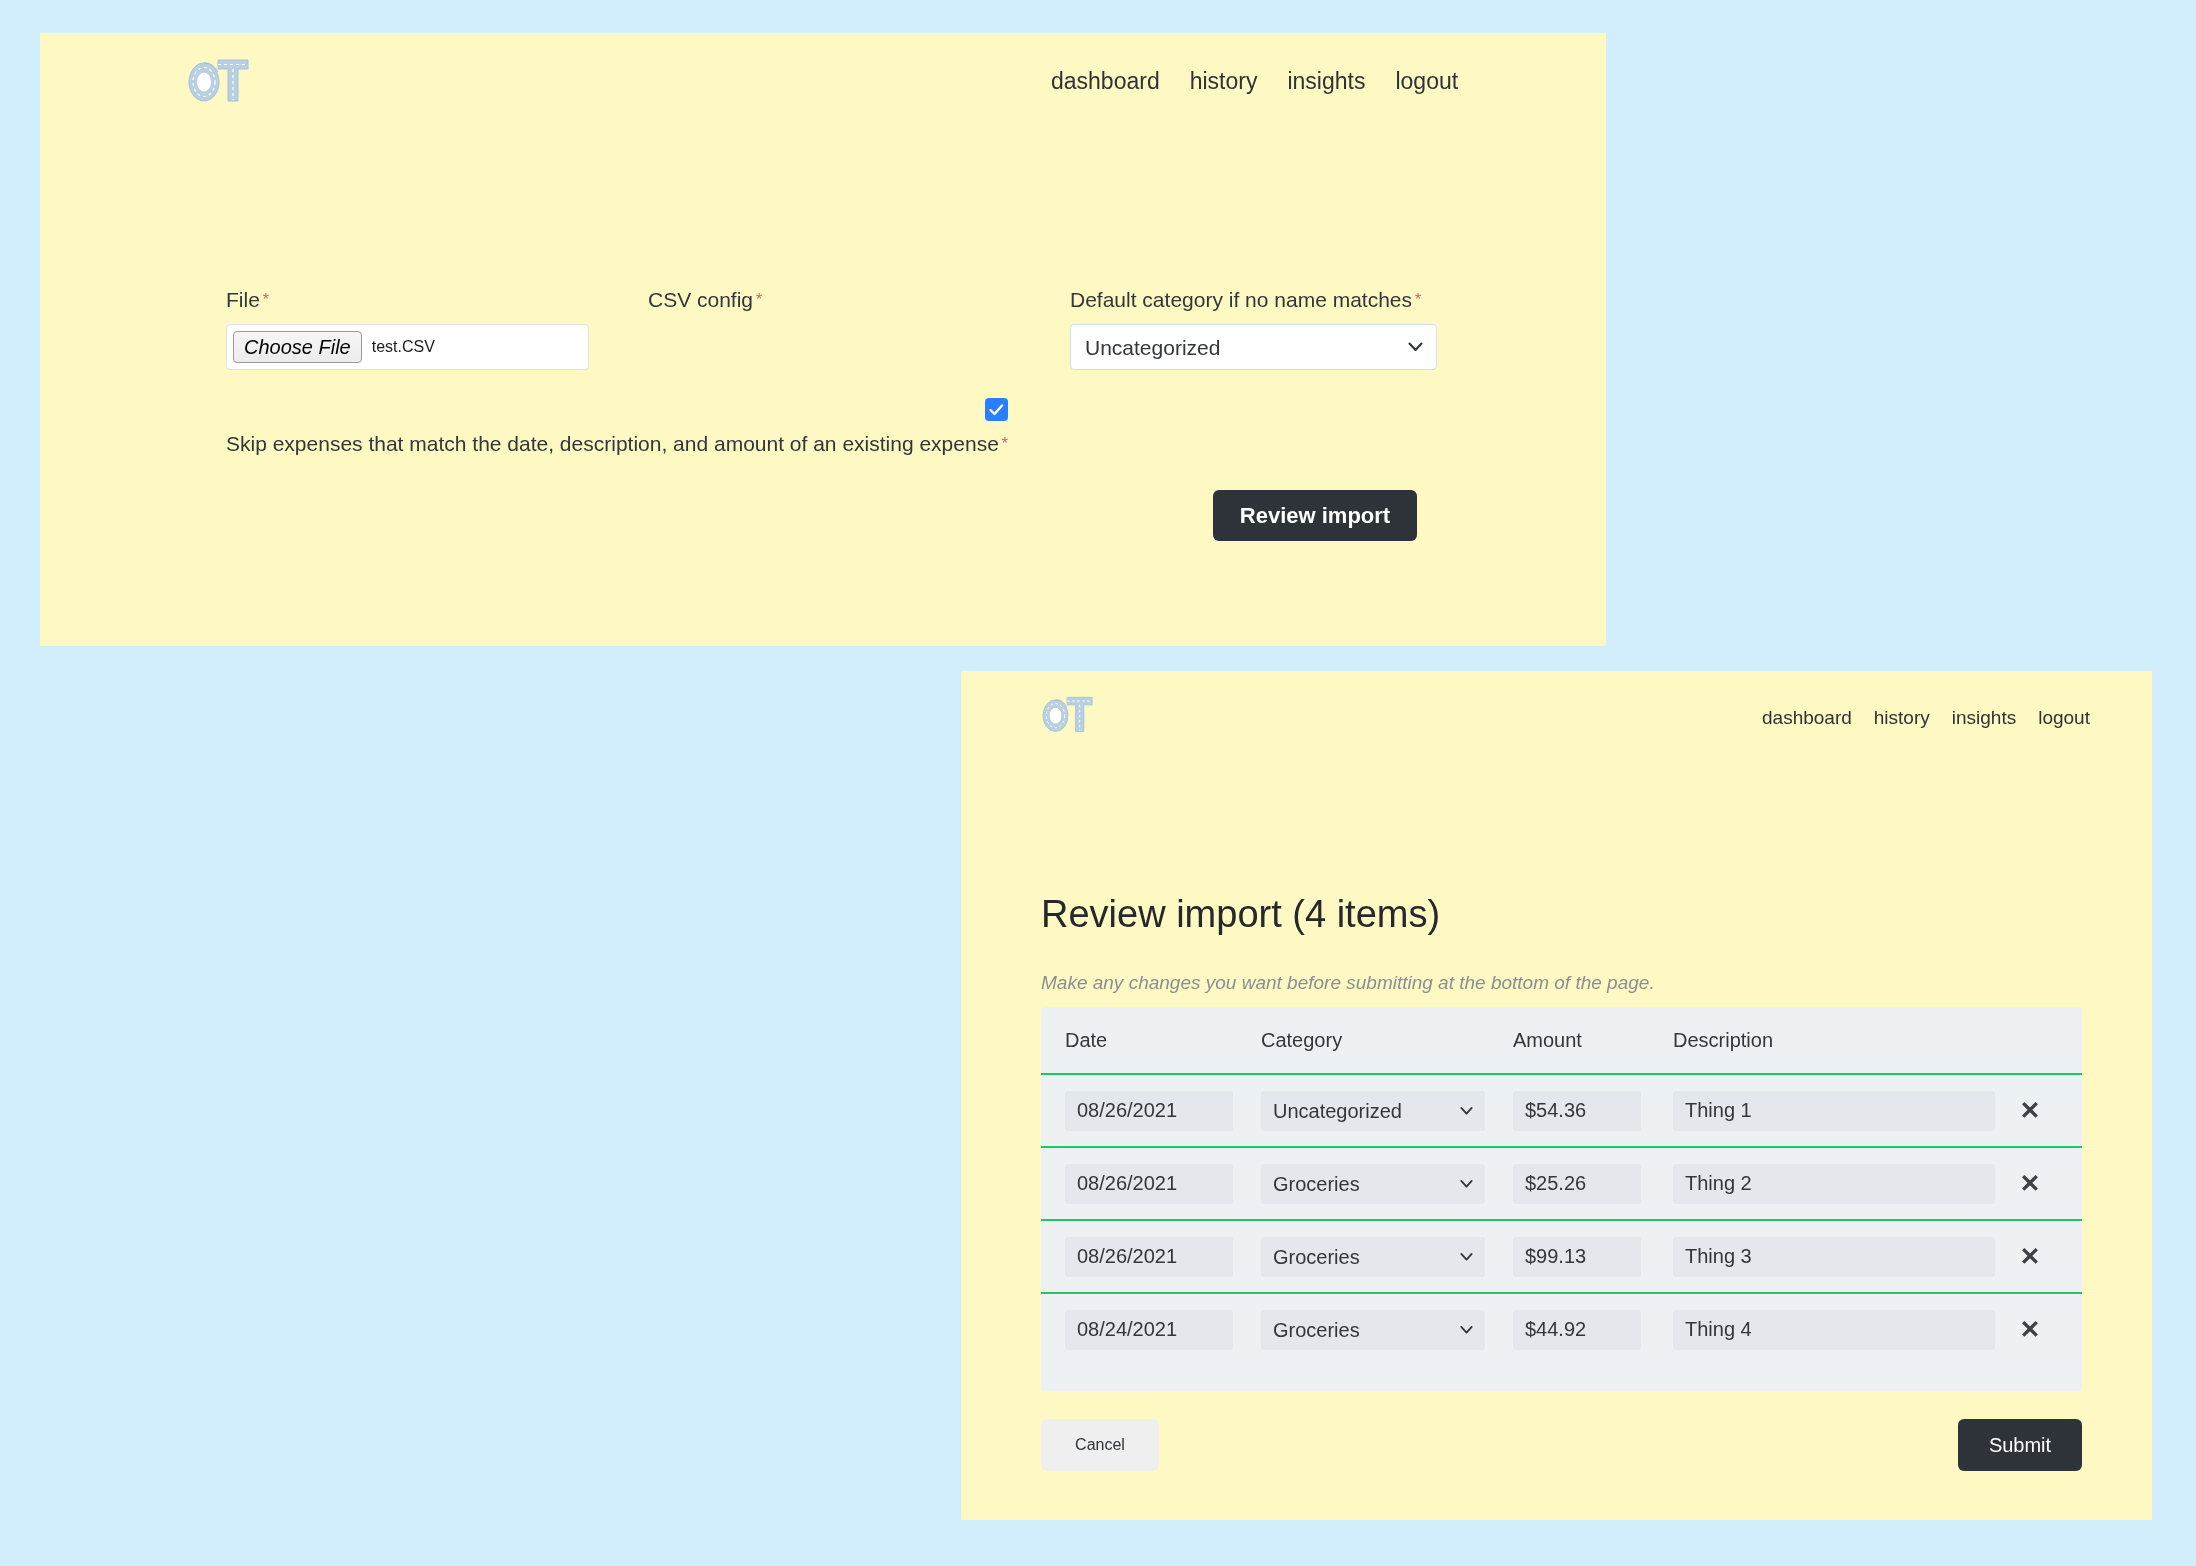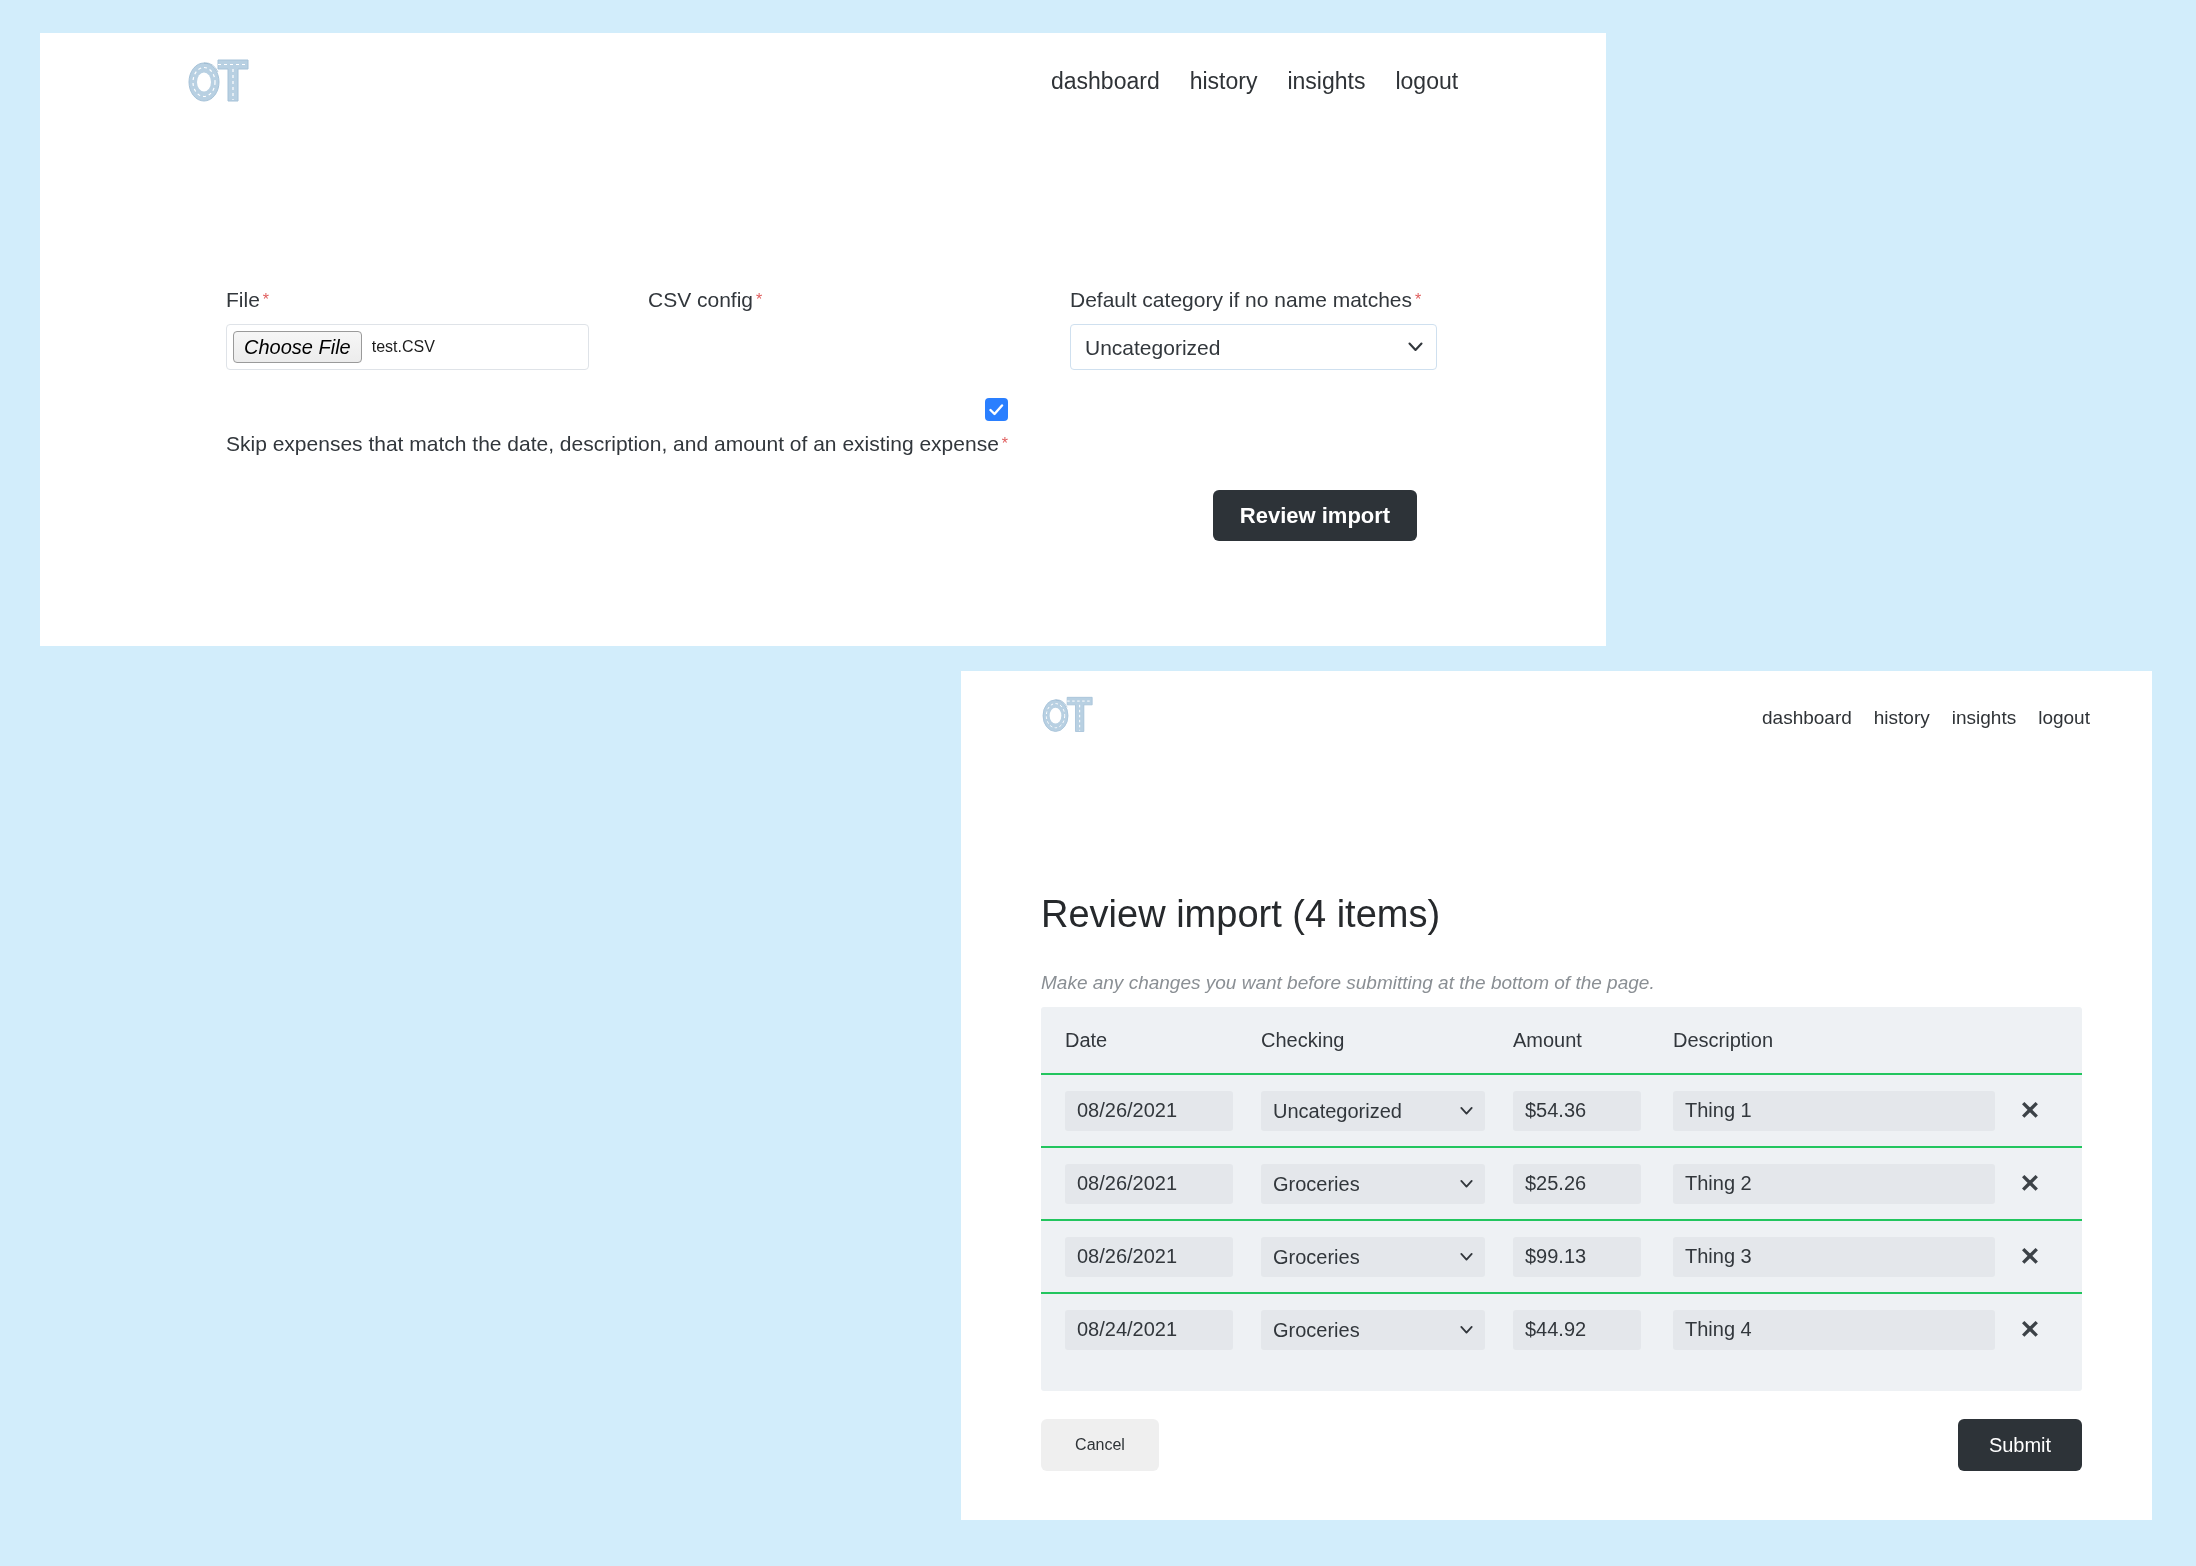--- a/index.html
+++ b/index.html
@@ -8,21 +8,21 @@
     height: 1566px;
     background: #d2edfb;
     font-family: "Liberation Sans", sans-serif;
     overflow: hidden;
   }
   .stage { position: relative; width: 2196px; height: 1566px; }
 
   
   .panel {
     position: absolute;
-    background: #ffffff;
+    background: #fef9c3;
   }
   #panel-upload { left: 40px; top: 33px; width: 1566px; height: 613px; }
   #panel-review { left: 961px; top: 671px; width: 1191px; height: 849px; }
 
   
   .nav-bar {
     position: absolute;
     display: flex;
     align-items: center;
   }
@@ -342,21 +342,21 @@
       <a class="nav-link">insights</a>
       <a class="nav-link">logout</a>
     </nav>
 
     <h1 style="position:absolute;left:80px;top:222px;font-size:38px;font-weight:normal;color:#26292c;white-space:nowrap;">Review import (4 items)</h1>
     <div style="position:absolute;left:80px;top:301px;font-size:19px;font-style:italic;color:#8a8f94;white-space:nowrap;">Make any changes you want before submitting at the bottom of the page.</div>
 
     <div id="import-table" style="position:absolute;left:80px;top:336px;">
       <div class="table-head">
         <div class="col-date">Date</div>
-        <div class="col-cat">Checking</div>
+        <div class="col-cat">Category</div>
         <div class="col-amt">Amount</div>
         <div class="col-desc">Description</div>
         <div class="col-del"></div>
       </div>
       <div id="table-body">
           <div class="table-row">
             <div class="col-date">
               <div class="cell-input in-date">08/26/2021</div>
             </div>
             <div class="col-cat">

